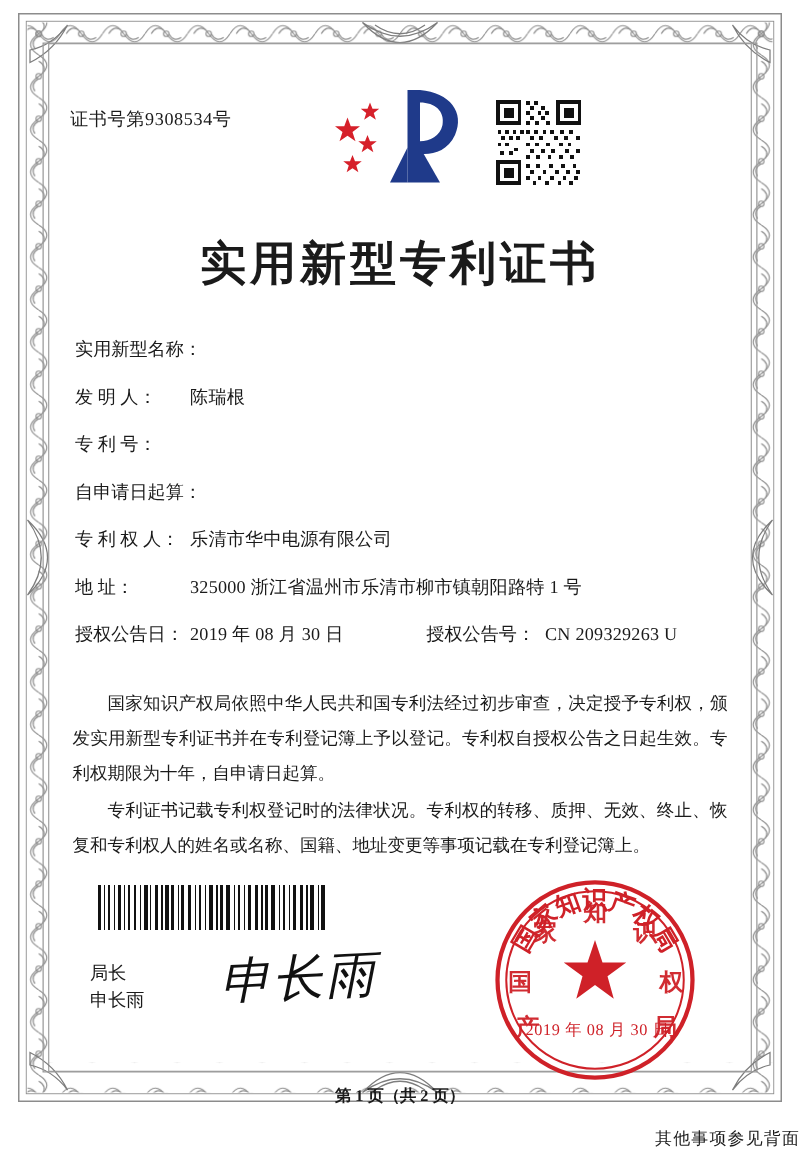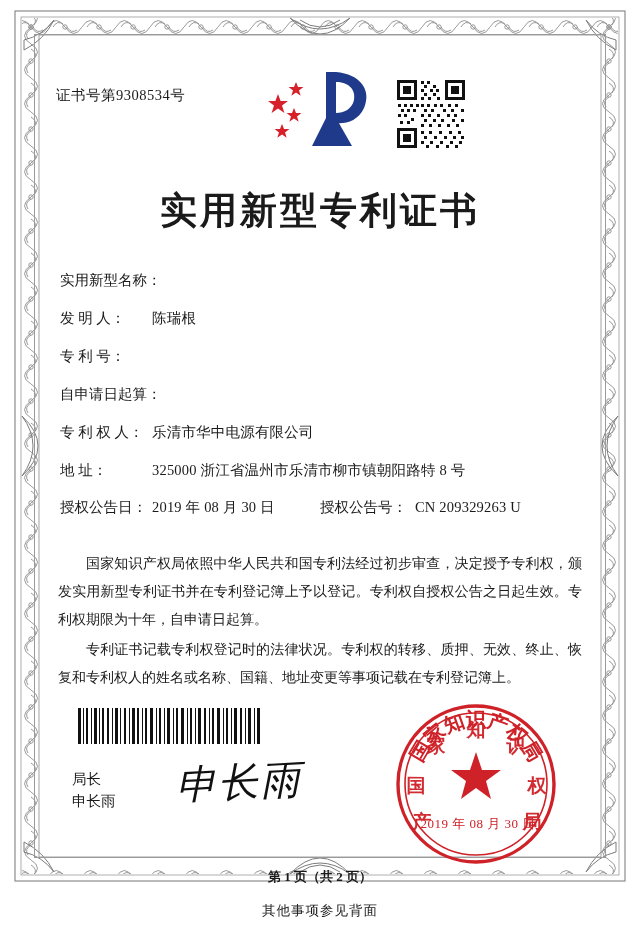--- a/index.html
+++ b/index.html
@@ -108,21 +108,21 @@
     letter-spacing: 0.2px;
   }
 
   .dual-row {
     display: flex;
     align-items: baseline;
     font-size: 14.5px;
     margin-bottom: 17px;
   }
   .dual-left { flex: 0 0 260px; display: flex; align-items: baseline; }
-  .dual-right { flex: 1 1 auto; display: flex; align-items: baseline; }
+  .dual-right { flex: 1 1 auto; display: flex; align-items: baseline; margin-left: 21px; }
   .dual-right .field-label { width: auto; flex: 0 0 auto; padding-right: 8px; }
 
   
   .paras {
     position: absolute;
     left: 58px;
     top: 550px;
     width: 524px;
     font-size: 14px;
     line-height: 2.0;
@@ -189,21 +189,21 @@
     width: 640px;
     text-align: center;
     font-size: 13px;
     font-weight: bold;
   }
   .footnote {
     position: absolute;
     left: 0;
     top: 902px;
     width: 640px;
-    text-align: center;
+    text-align: right;
     font-size: 13.5px;
     letter-spacing: 1px;
   }
 </style>
 </head>
 <body>
 
 <div class="page">
 
   <div class="ornament-frame">
@@ -387,21 +387,21 @@
       <span class="field-label">自申请日起算：</span>
     </div>
 
     <div class="field-row">
       <span class="field-label">专 利 权 人：</span>
       <span class="field-value">乐清市华中电源有限公司</span>
     </div>
 
     <div class="field-row">
       <span class="field-label">地 址：</span>
-      <span class="field-value">325000 浙江省温州市乐清市柳市镇朝阳路特 8 号</span>
+      <span class="field-value">325000 浙江省温州市乐清市柳市镇朝阳路特 1 号</span>
     </div>
 
     <div class="dual-row">
       <span class="dual-left">
         <span class="field-label">授权公告日：</span>
         <span class="field-value">2019 年 08 月 30 日</span>
       </span>
       <span class="dual-right">
         <span class="field-label">授权公告号：</span>
         <span class="field-value">CN 209329263 U</span>

